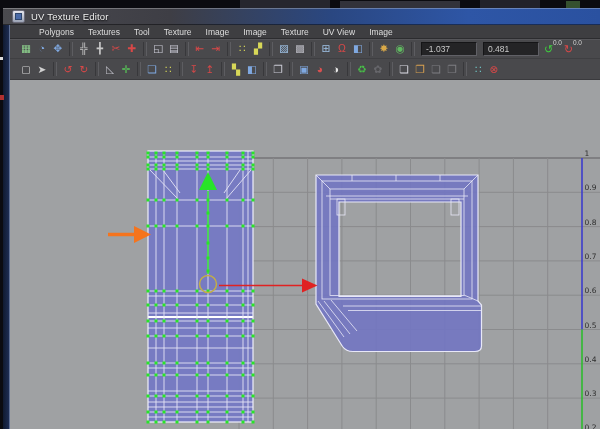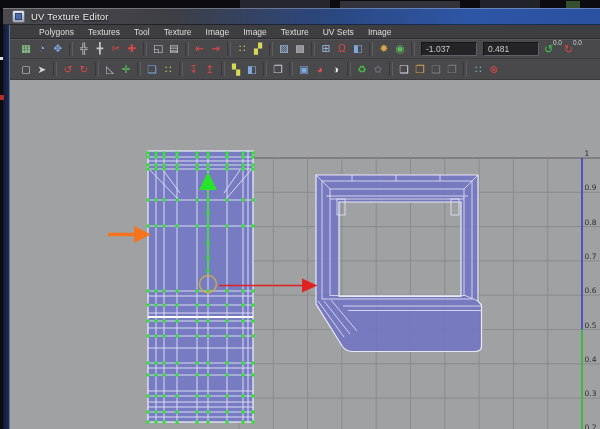--- a/index.html
+++ b/index.html
@@ -57,21 +57,21 @@
       <div class="win-left-hl"></div>
       <div class="win-main">
         <div class="menubar" id="menubar">
             <div class="menu-item">Polygons</div>
             <div class="menu-item">Textures</div>
             <div class="menu-item">Tool</div>
             <div class="menu-item">Texture</div>
             <div class="menu-item">Image</div>
             <div class="menu-item">Image</div>
             <div class="menu-item">Texture</div>
-            <div class="menu-item">UV Sets</div>
+            <div class="menu-item">UV View</div>
             <div class="menu-item">Image</div>
           </div>
         <div class="tbrow" id="row1">
             <span class="tbicon" style="color: rgb(143, 212, 143);">▦</span>
             <span class="tbicon" style="color: rgb(127, 168, 224);">◔</span>
             <span class="tbicon" style="color: rgb(127, 168, 224);">✥</span>
             <span class="sep"></span>
             <span class="tbicon" style="color: rgb(200, 200, 200);">╬</span>
             <span class="tbicon" style="color: rgb(200, 200, 200);">╋</span>
             <span class="tbicon" style="color: rgb(216, 72, 72);">✂</span>

